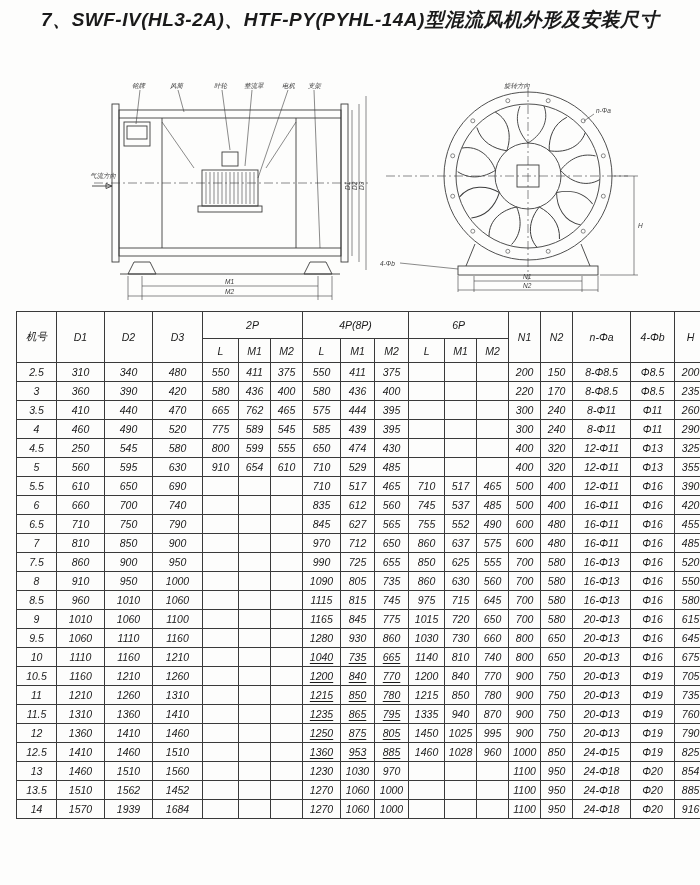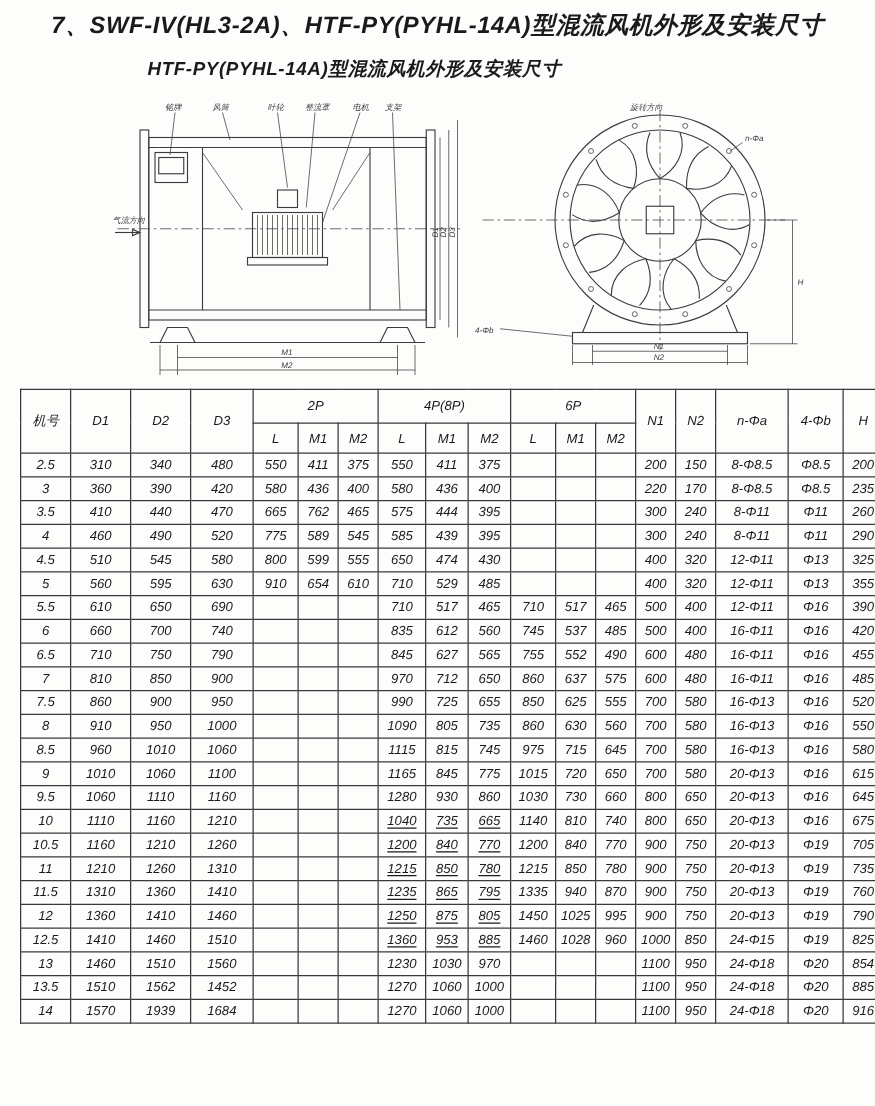--- a/index.html
+++ b/index.html
@@ -33,21 +33,20 @@
 
   .note { position:absolute; top:855px; left:18px; font-size:12.5px; font-weight:bold;
           letter-spacing:0.3px;margin-top:44px; }
 </style>
 </head>
 <body>
 
 <div class="page">
 
   <div class="title">7、SWF-IV(HL3-2A)、HTF-PY(PYHL-14A)型混流风机外形及安装尺寸</div>
-  <div class="subtitle">HTF-PY(PYHL-14A)型混流风机外形及安装尺寸</div>
 
   <div class="drawings">
 
     <svg class="svg-left" width="282" height="226" viewBox="0 0 282 226">
 
       <text class="lbl" x="42" y="10">铭牌</text>
       <text class="lbl" x="80" y="10">风筒</text>
       <text class="lbl" x="124" y="10">叶轮</text>
       <text class="lbl" x="154" y="10">整流罩</text>
       <text class="lbl" x="192" y="10">电机</text>
@@ -306,21 +305,21 @@
             <td></td>
             <td></td>
             <td>300</td>
             <td>240</td>
             <td>8-Φ11</td>
             <td>Φ11</td>
             <td>290</td>
           </tr>
           <tr>
             <td>4.5</td>
-            <td>510</td>
+            <td>250</td>
             <td>545</td>
             <td>580</td>
             <td>800</td>
             <td>599</td>
             <td>555</td>
             <td>650</td>
             <td>474</td>
             <td>430</td>
             <td></td>
             <td></td>

